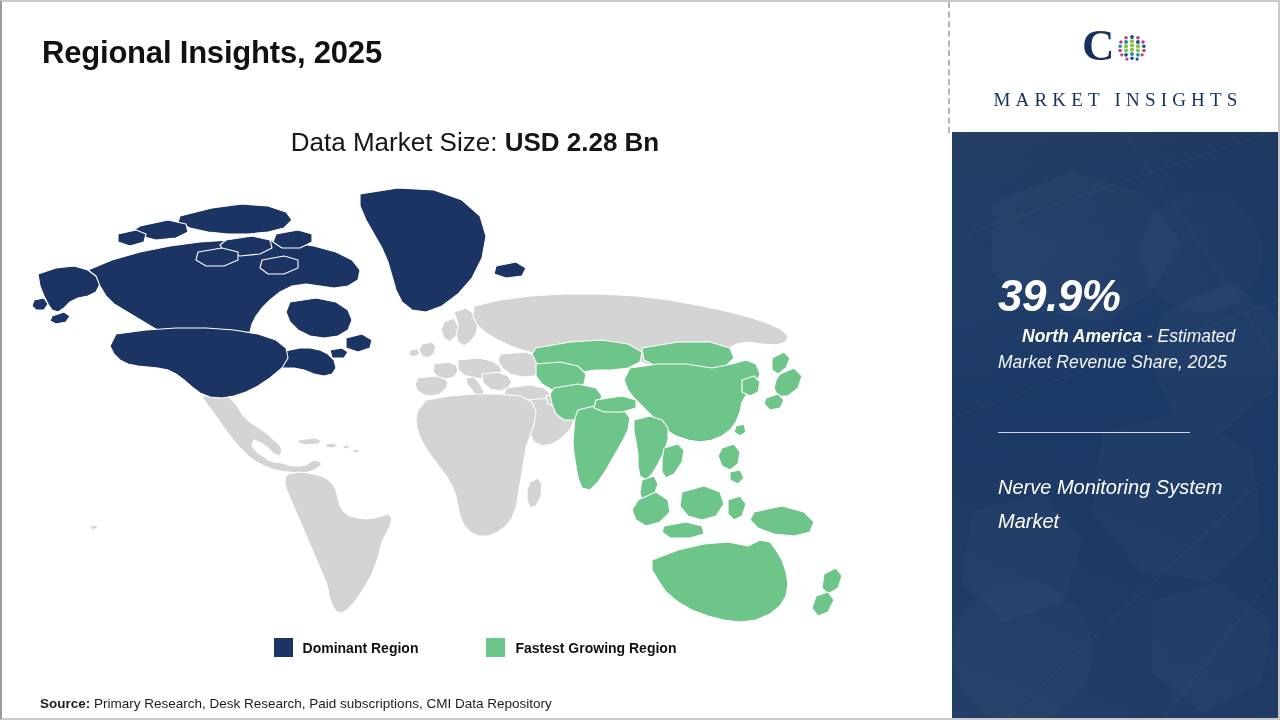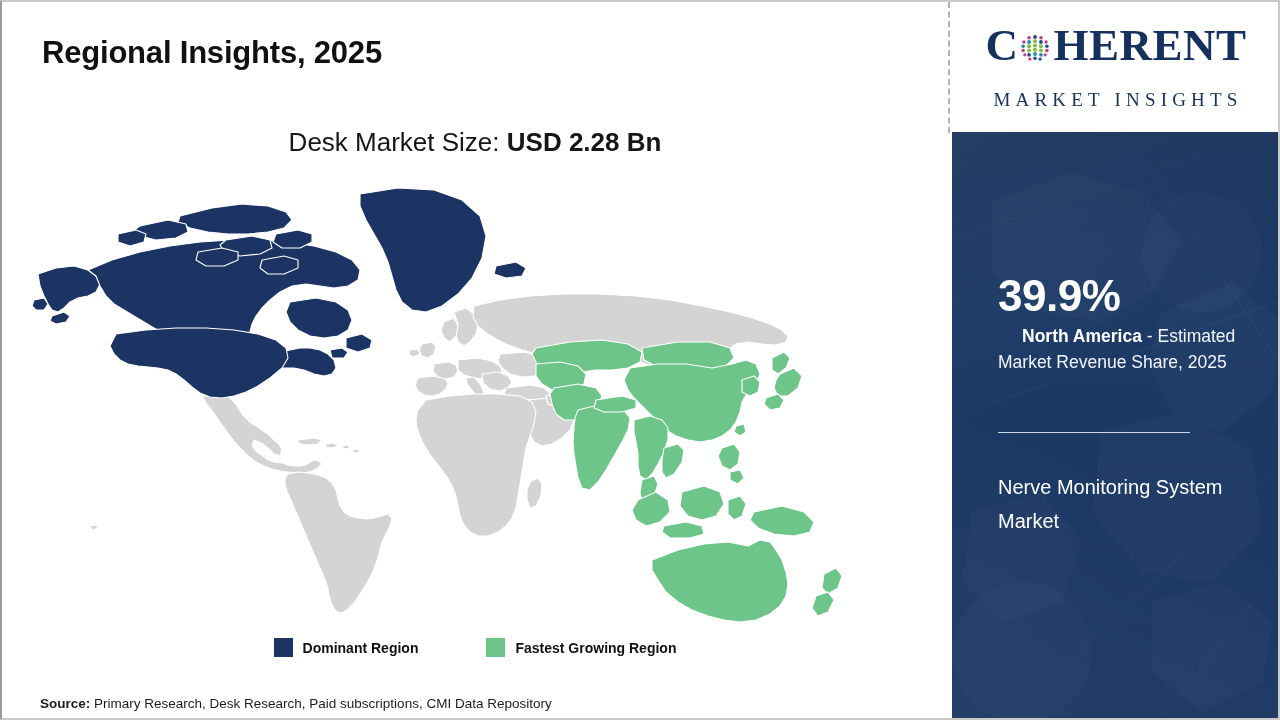--- a/index.html
+++ b/index.html
@@ -150,20 +150,21 @@
     padding-left: 4px;
   }
 
   
   #blue-panel {
     position: absolute;
     left: 950px; top: 130px;
     width: 328px; height: 588px;
     background: #1c3a66;
     overflow: hidden;
+    font-style: italic;
   }
   #panel-bg {
     position: absolute;
     left: 0; top: 0;
     width: 100%; height: 100%;
     opacity: 0.45;
   }
   #panel-sheen {
     position: absolute;
     left: 0; top: 0;
@@ -218,21 +219,21 @@
 </head>
 <body>
 
 <div id="page">
 
   <div id="left-panel">
 
     <div id="page-title">Regional Insights, 2025</div>
 
     <div id="market-size-line">
-      <span class="ms-label">Desk Market Size: </span><span class="ms-value">USD 2.28 Bn</span>
+      <span class="ms-label">Data Market Size: </span><span class="ms-value">USD 2.28 Bn</span>
     </div>
 
     <div id="map-wrap">
       <svg id="world-map" viewBox="0 0 820 440" preserveAspectRatio="xMidYMid meet">
         <g stroke="#ffffff" stroke-width="1.1" stroke-linejoin="round">
 
           <g fill="#d4d4d4">
 
             <path d="M172,214 L198,214 L206,222 L212,232 L220,240 L229,246 L238,252 L244,258 L249,262 L252,268 L250,274 L244,272 L238,266 L231,261 L224,258 L222,264 L227,270 L233,274 L238,278 L244,280 L252,281 L258,283 L264,284 L270,284 L276,283 L280,280 L284,278 L289,279 L292,282 L288,286 L282,289 L274,291 L266,291 L258,290 L250,289 L242,287 L234,284 L226,280 L218,274 L211,267 L204,259 L197,250 L190,240 L183,230 L176,221 Z"></path>
 
@@ -401,21 +402,20 @@
           <circle cx="20" cy="27" r="2.3" fill="#1f8fa8"></circle>
           <circle cx="13" cy="28" r="2.2" fill="#1f4f8f"></circle>
           <circle cx="27" cy="28" r="2.2" fill="#1f8fa8"></circle>
           <circle cx="8" cy="28" r="1.9" fill="#c0407f"></circle>
           <circle cx="32" cy="28" r="1.9" fill="#c0407f"></circle>
           <circle cx="20" cy="32" r="2.1" fill="#1f4f8f"></circle>
           <circle cx="14" cy="33" r="1.9" fill="#c0407f"></circle>
           <circle cx="26" cy="33" r="1.9" fill="#1f4f8f"></circle>
         </g>
       </svg>
-      <span class="logo-text">HERENT</span>
     </div>
     <div id="logo-sub">MARKET INSIGHTS</div>
   </div>
 
   <div id="blue-panel">
 
     <svg id="panel-bg" viewBox="0 0 328 588" preserveAspectRatio="xMidYMid slice">
       <g fill="#ffffff" opacity="0.055">
         <path d="M40,70 L120,40 L190,60 L230,110 L200,160 L150,190 L90,180 L40,140 Z"></path>
         <path d="M210,180 L280,150 L330,190 L320,260 L270,300 L220,280 L196,230 Z"></path>

